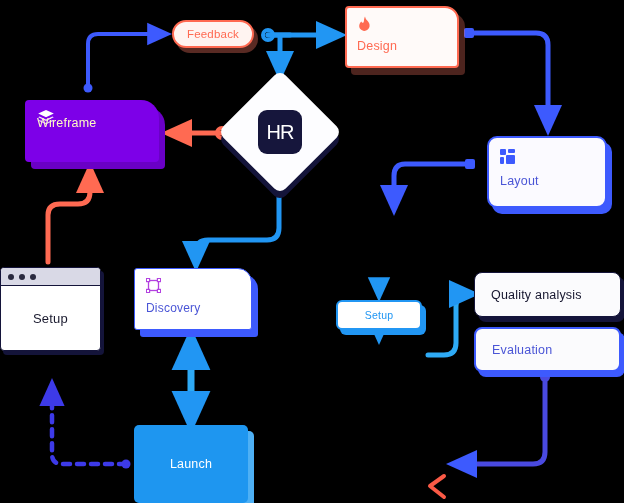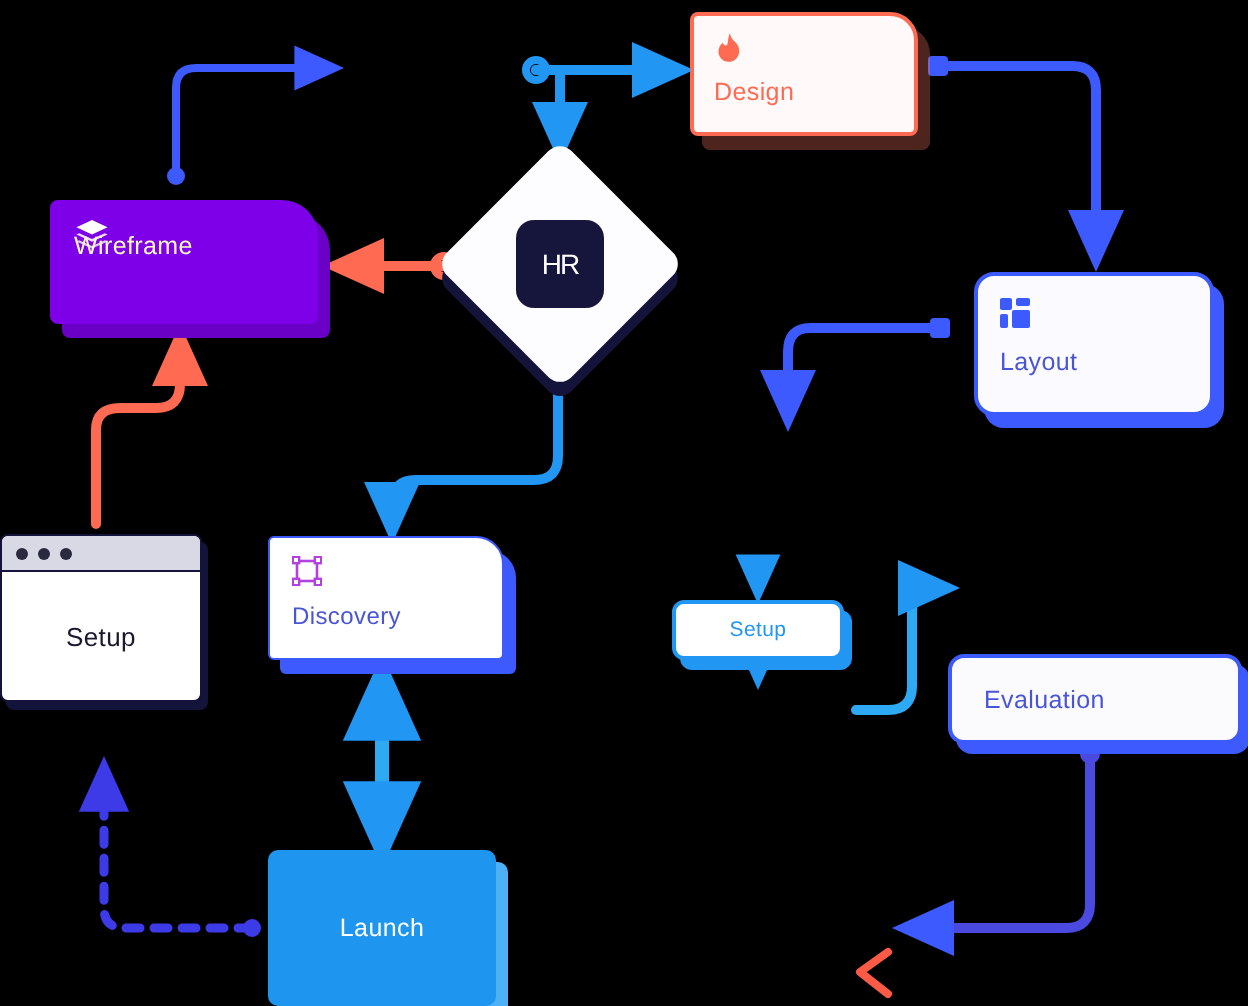--- a/index.html
+++ b/index.html
@@ -25,21 +25,21 @@
     border-radius:4px 18px 4px 4px;box-shadow:6px 7px 0 0 #6a00c6;}
   #wireframe .ico{position:absolute;left:12px;top:9px;}
   #wireframe .lbl{position:absolute;left:12px;top:16px;color:#fef9c3;}
 
   
   #hr{left:236px;top:88px;width:88px;height:88px;}
   #hr .dmd{position:absolute;inset:0;background:#fdfdff;transform:rotate(45deg);
     border-radius:8px;box-shadow:5px 5px 0 0 #14143a;}
   #hr .chip{position:absolute;left:22px;top:22px;width:44px;height:44px;background:#16163c;
     border-radius:9px;display:flex;align-items:center;justify-content:center;}
-  #hr .chip span{color:#fff;font-size:14px;font-weight:400;letter-spacing:-1px;
+  #hr .chip span{color:#fff;font-size:20px;font-weight:400;letter-spacing:-1px;
     font-family:"Liberation Sans",sans-serif;}
 
   
   #layout{left:487px;top:136px;width:120px;height:72px;background:#fbfaff;border:2px solid #3d5afe;
     border-radius:10px;box-shadow:5px 6px 0 0 #3d5afe;}
   #layout .ico{position:absolute;left:11px;top:11px;}
   #layout .lbl{position:absolute;left:11px;top:36px;color:#4a55d6;}
 
   
   #development{left:319px;top:212px;width:130px;height:68px;background:#ffb320;
@@ -176,20 +176,23 @@
     <g>
       <path d="M545,377 L545,452 Q545,464 533,464 L456,464" fill="none" stroke="#4a4ae0" stroke-width="5" stroke-linecap="round" marker-end="url(#ahIndigo)"></path>
       <circle cx="545" cy="377" r="5" fill="#4a4ae0"></circle>
     </g>
 
     <g>
       <path d="M444,497 L430,486 L444,476" fill="none" stroke="#fa5a46" stroke-width="4" stroke-linecap="round" stroke-linejoin="round"></path>
     </g>
   </svg>
 
+  <div class="node" id="feedback">
+    <span class="lbl">Feedback</span>
+  </div>
 
   <div class="node" id="design">
     <span class="ico">
       <svg width="16" height="18" viewBox="0 0 16 18">
         <path d="M8 0.6c.4 3 2.2 3.6 3.6 5.6 1.6 2.3 1.3 5.6-.8 7.4-2.2 1.9-5.6 1.7-7.4-.5C1.5 10.8 2 7.3 4.4 5.4c.3 1.1 1.1 1.6 1.8 1.3C7.4 6.2 6.6 3 8 .6z" fill="#ff6a52"></path>
       </svg>
     </span>
     <span class="lbl">Design</span>
   </div>
 
@@ -246,20 +249,23 @@
     <div class="body">
       <span class="lbl">Setup</span>
     </div>
   </div>
 
   <div class="node sub" id="subsetup">
     <span class="lbl">Setup</span>
   </div>
 
 
+  <div class="node" id="quality">
+    <span class="lbl">Quality analysis</span>
+  </div>
 
   <div class="node" id="evaluation">
     <span class="lbl">Evaluation</span>
   </div>
 
   <div class="node" id="scoping">
     <span class="lbl">Launch</span>
   </div>
 
 

